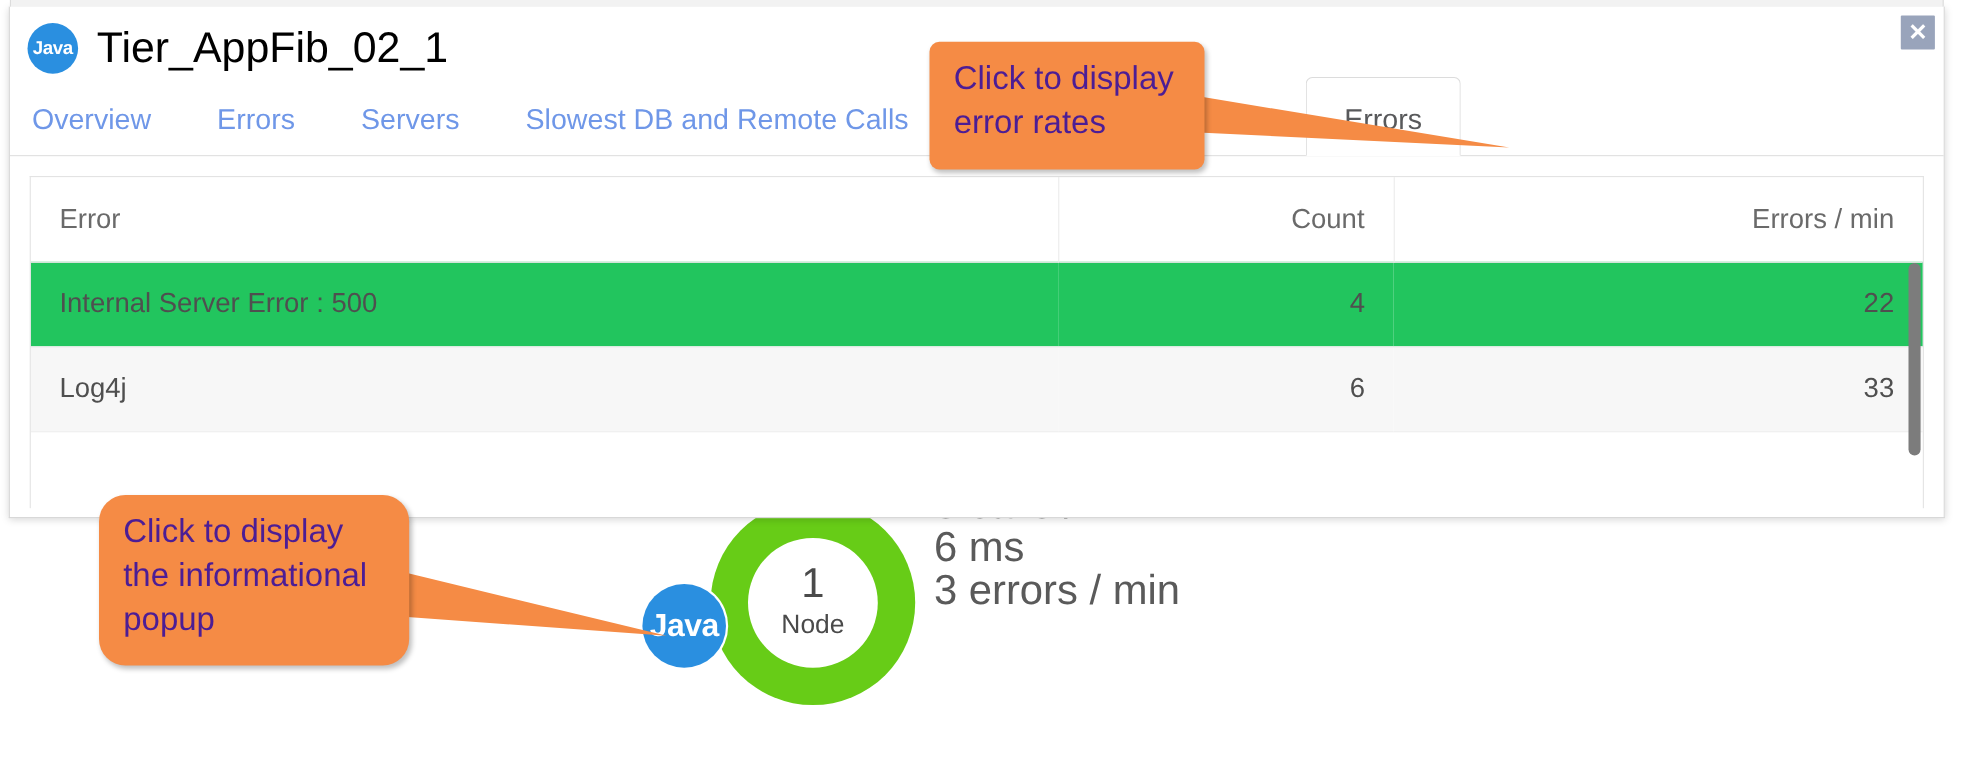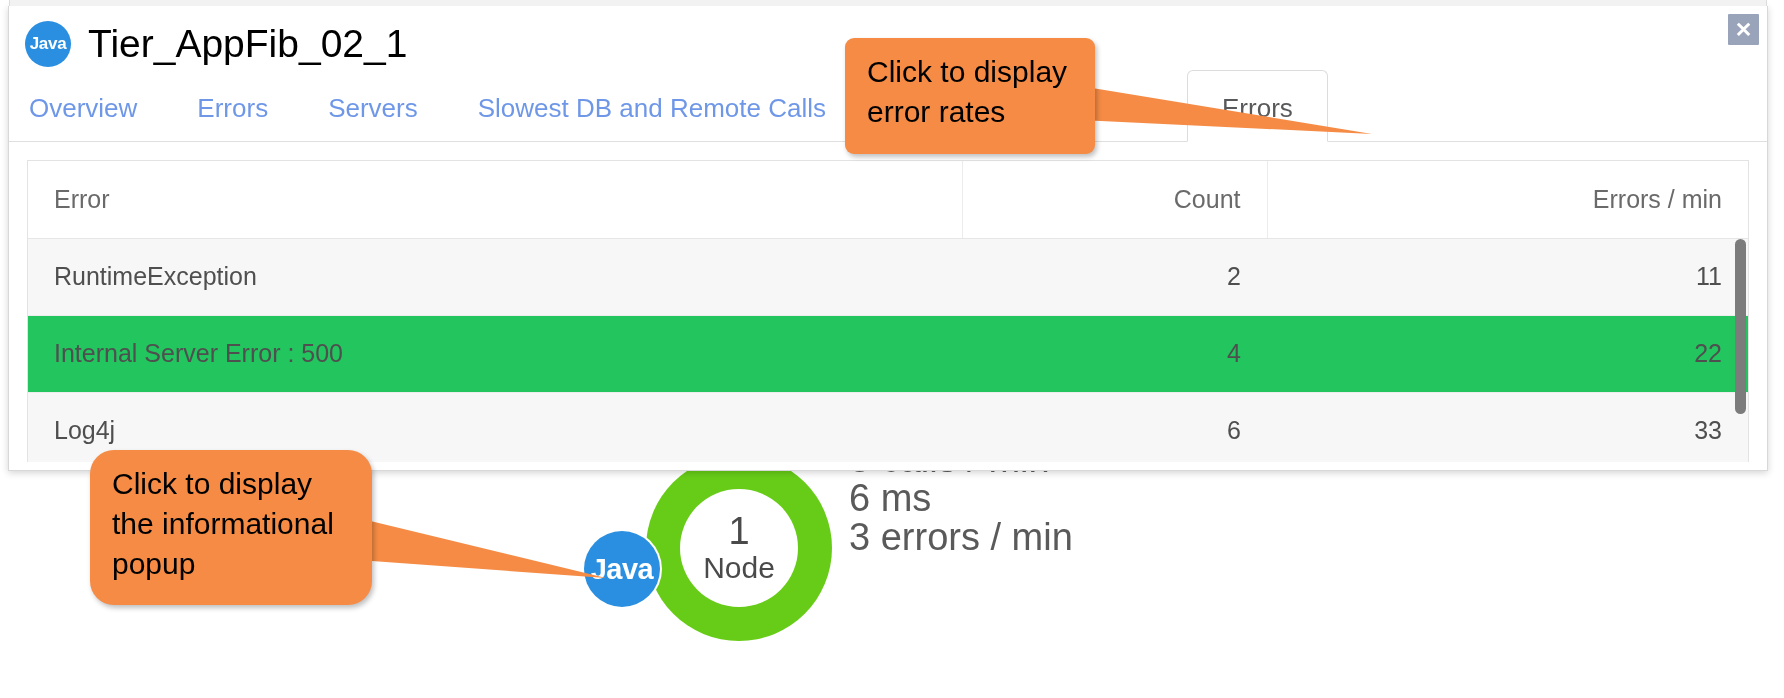--- a/index.html
+++ b/index.html
@@ -51,21 +51,21 @@
     justify-content: center;
     z-index: 3;
     pointer-events: none;
   }
   .node-count {
     font-size: 38px;
     color: #4a4a4a;
     line-height: 40px;
   }
   .node-word {
-    font-size: 30px;
+    font-size: 24px;
     color: #4a4a4a;
     line-height: 34px;
   }
   .java-badge {
     position: absolute;
     left: 584px;
     top: 531px;
     width: 76px;
     height: 76px;
     border-radius: 50%;
@@ -239,21 +239,21 @@
     width: 11px;
     height: 175px;
     background: #7c7c7c;
     border-radius: 6px;
   }
 
   
   .callout {
     position: absolute;
     background: #f58b45;
-    color: #000000;
+    color: #4c1d95;
     font-size: 30px;
     line-height: 40px;
     border-radius: 9px;
     padding: 14px 22px 16px 22px;
     box-shadow: 2px 3px 5px rgba(0,0,0,0.25);
     z-index: 40;
     box-sizing: border-box;
   }
   #callout-errors {
     left: 845px;
@@ -321,25 +321,20 @@
   <div class="table-wrap">
     <table>
       <thead>
         <tr>
           <th class="col-name">Error</th>
           <th class="col-count num">Count</th>
           <th class="col-rate num">Errors / min</th>
         </tr>
       </thead>
       <tbody>
-        <tr class="odd">
-          <td>RuntimeException</td>
-          <td class="num">2</td>
-          <td class="num">11</td>
-        </tr>
         <tr class="even">
           <td>Internal Server Error : 500</td>
           <td class="num">4</td>
           <td class="num">22</td>
         </tr>
         <tr class="odd">
           <td>Log4j</td>
           <td class="num">6</td>
           <td class="num">33</td>
         </tr>

